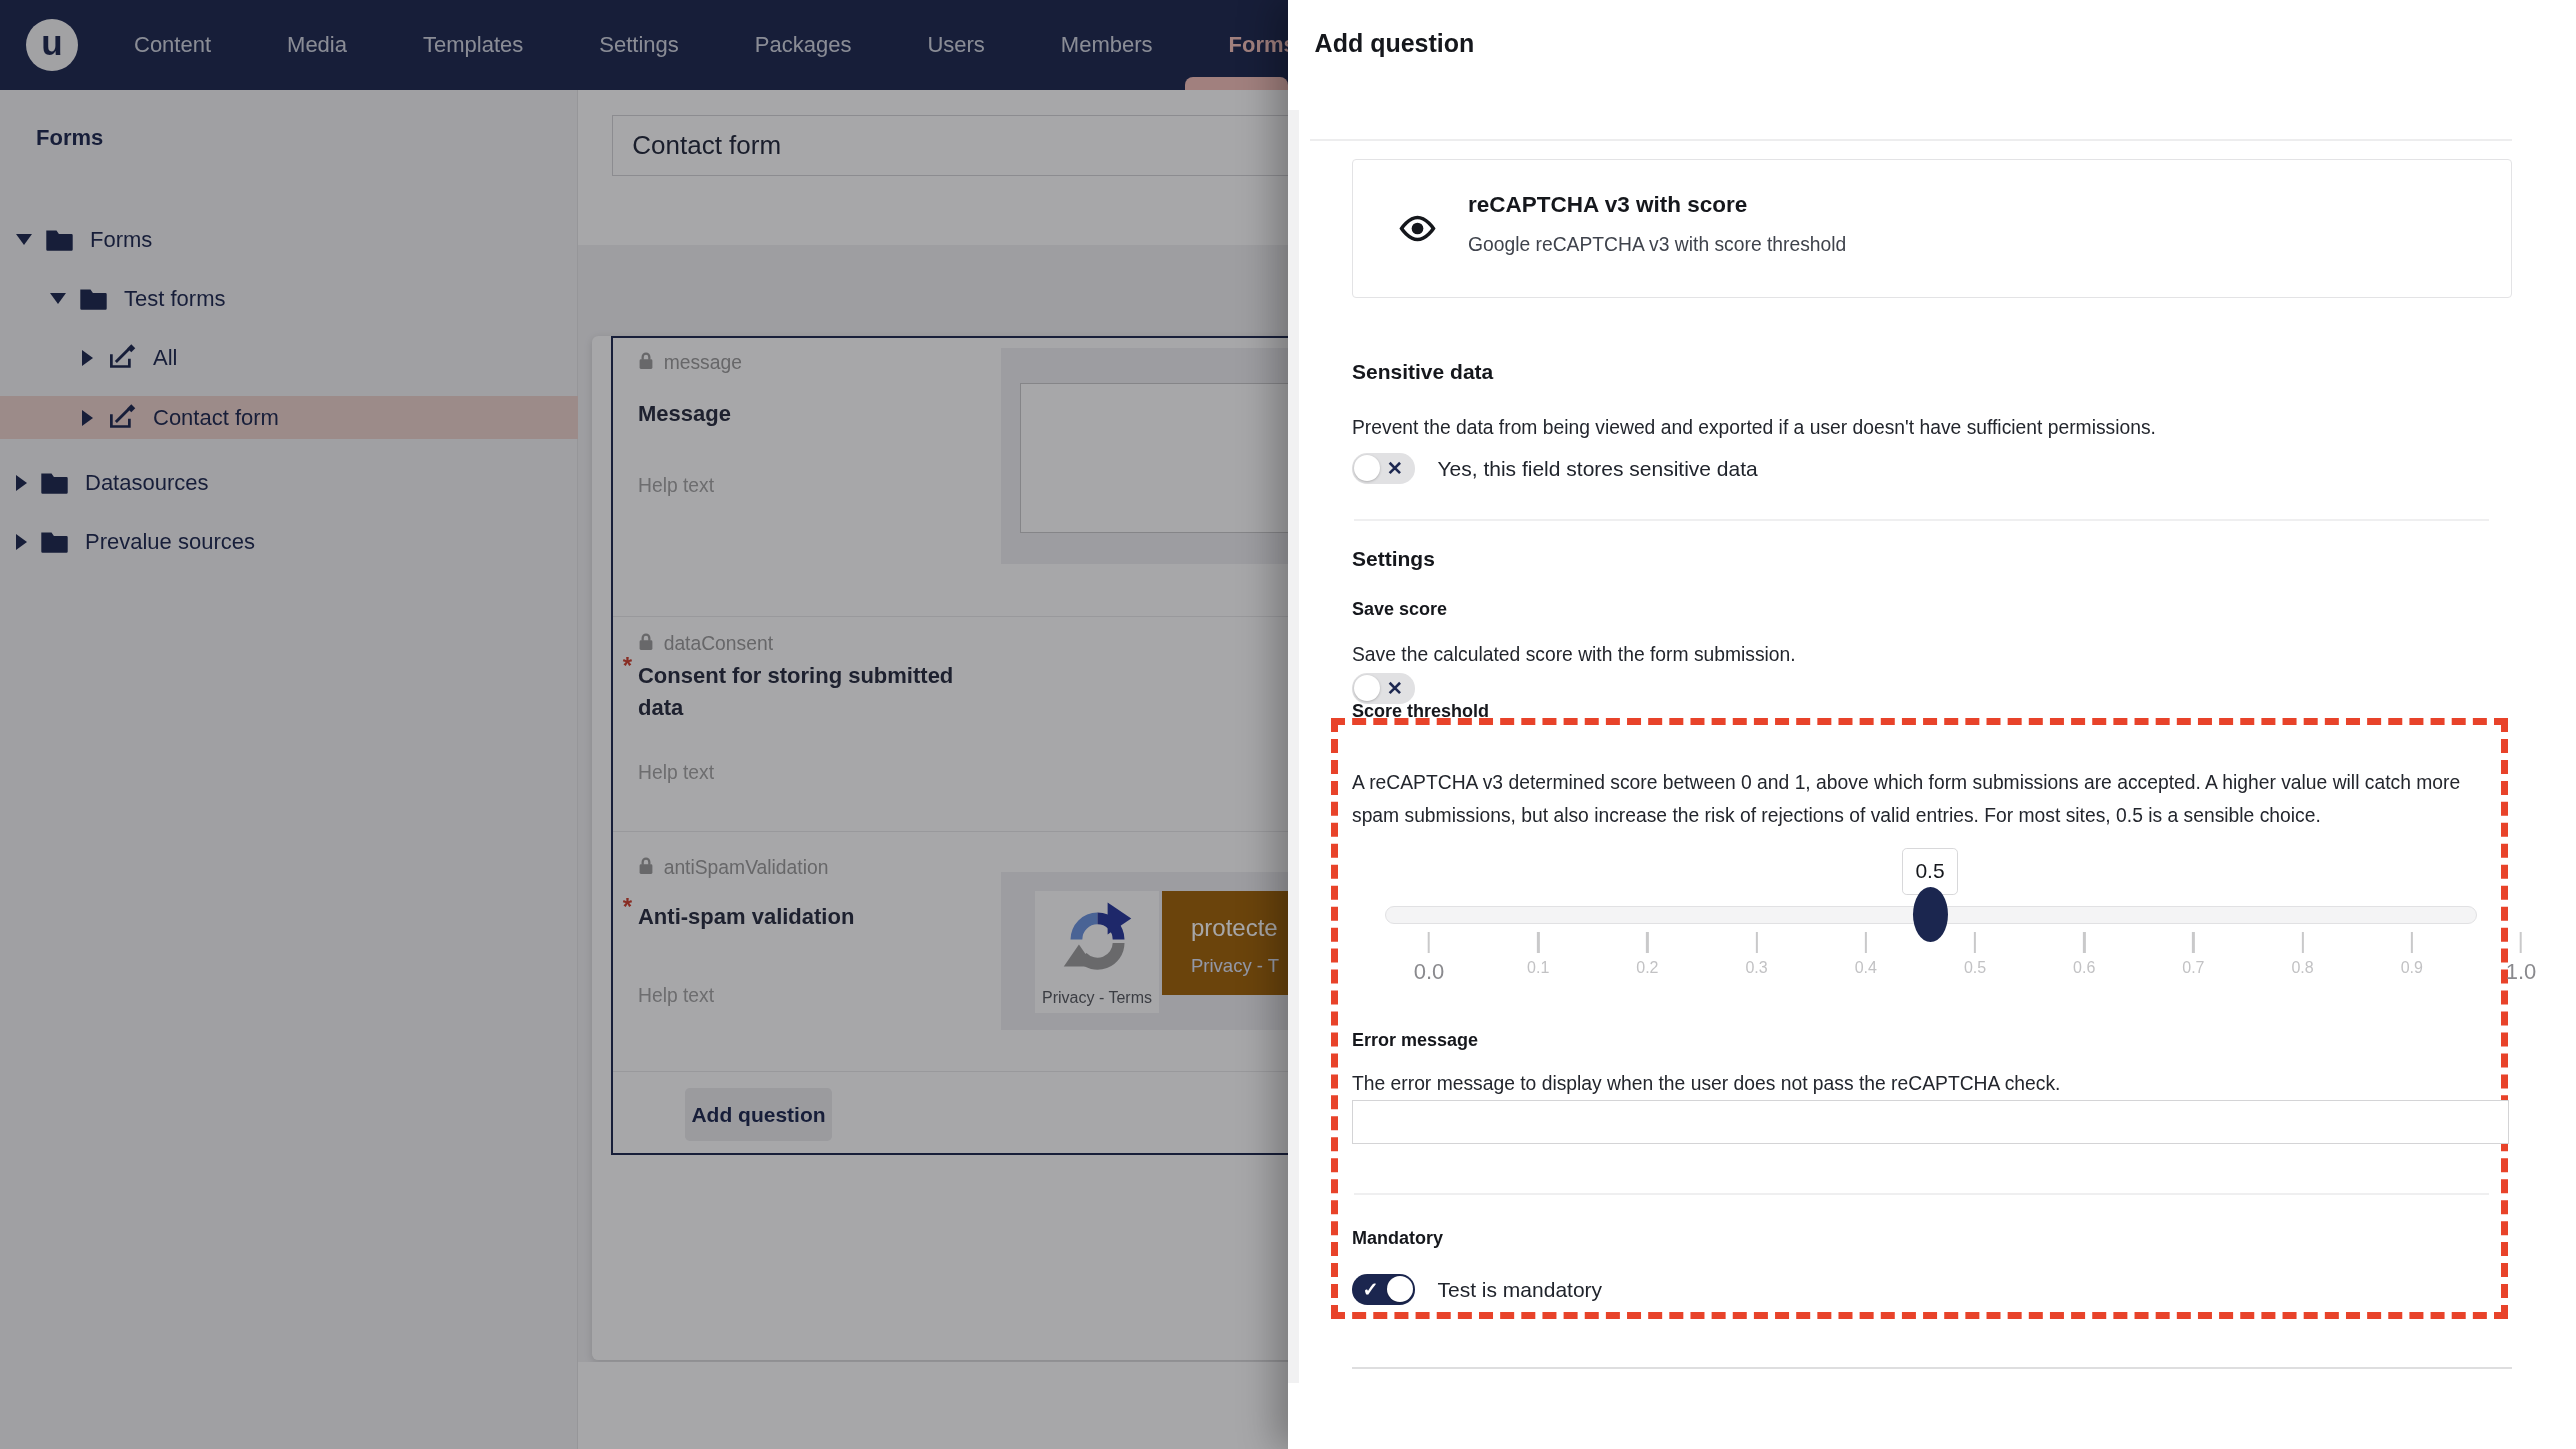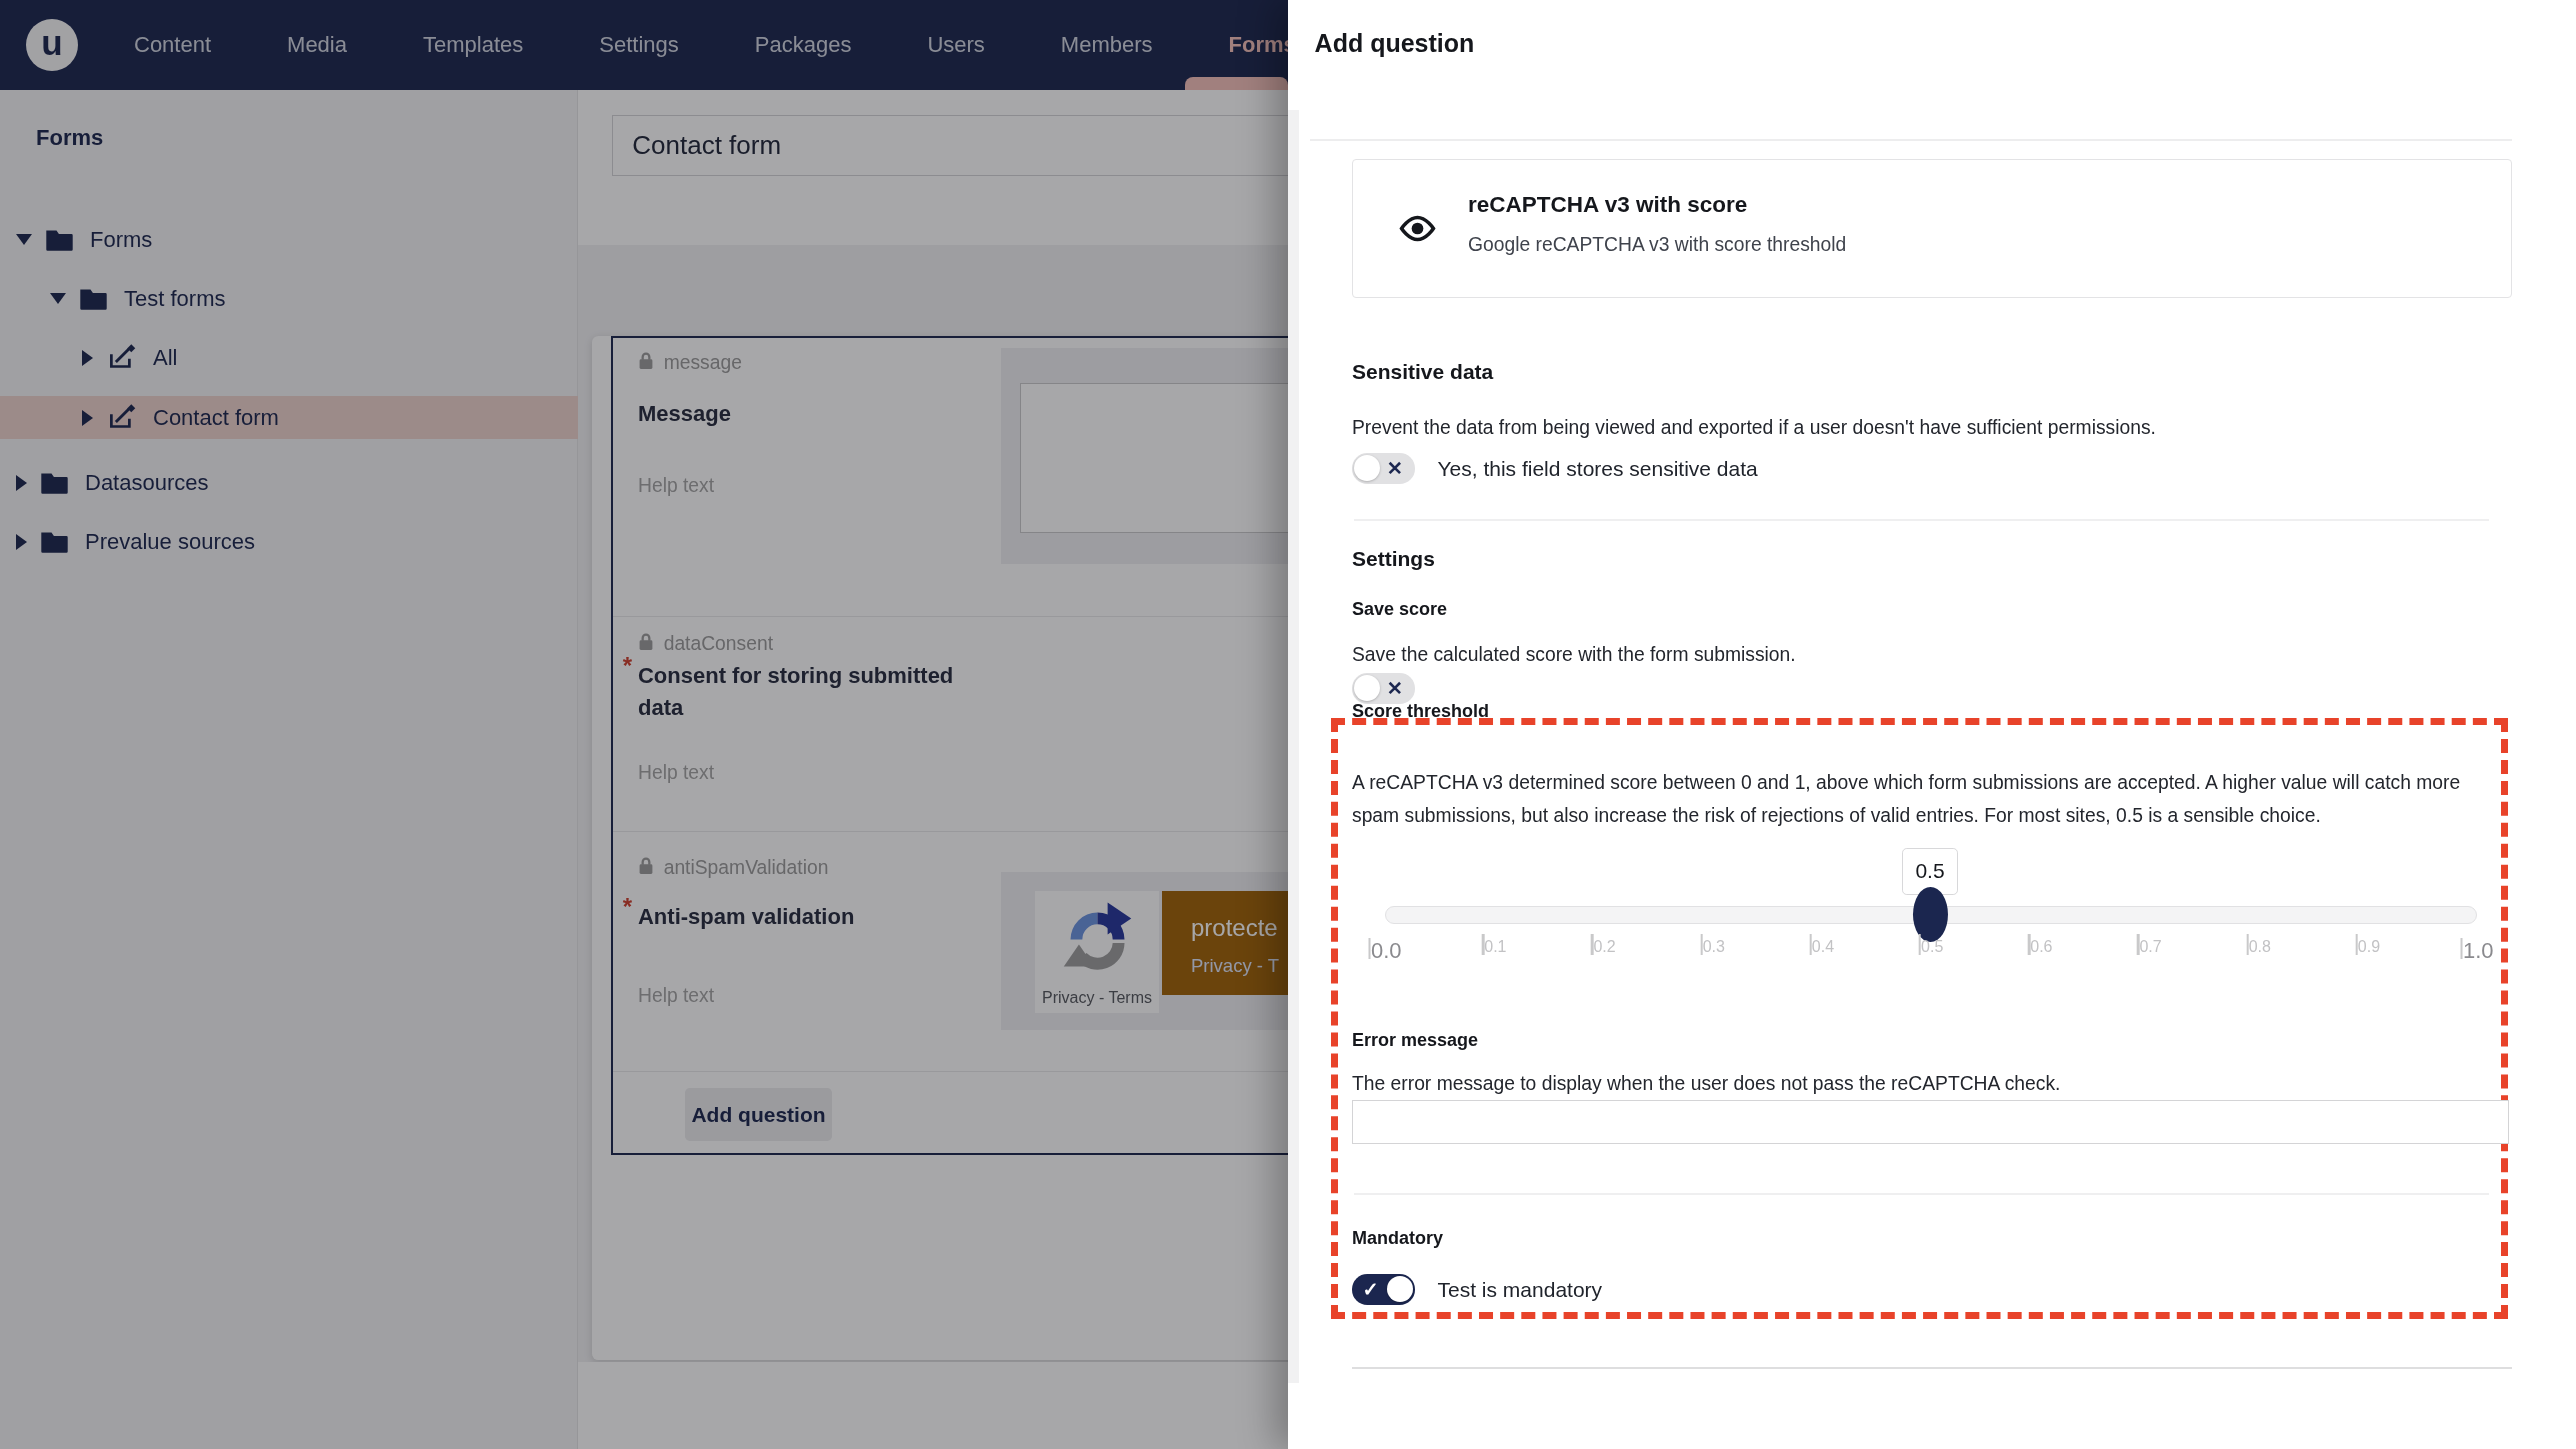--- a/index.html
+++ b/index.html
@@ -82,21 +82,21 @@
   .toggle.on .knob { position:absolute; right:2.4px; top:2.4px; width:26px; height:26px; border-radius:50%; background:#fff; box-shadow:0 0.8px 2.4px rgba(0,0,0,.25); }
   .toggle.on .mark { position:absolute; left:10.5px; top:0; line-height:31px; font-size:19.3px; font-weight:bold; color:#fff; }
   .toggle-label { font-size:21px; color:#20242c; line-height:31px; }
 
   .dash-rect1 { position:absolute; left:43px; top:718px; width:1177px; height:601px; border:7.2px dashed #e8432a; pointer-events:none; }
 
   .slider-value { position:absolute; left:614px; top:848px; width:56px; height:47px; border:1.6px solid #d8d8da; border-radius:4.8px; background:#fff; font-size:21px; color:#16181d; text-align:center; line-height:43px; }
   .slider-track { position:absolute; left:97px; top:906px; width:1092px; height:17.7px; background:#f4f4f5; border:1.6px solid #e1e1e3; border-radius:9.7px; cursor:pointer; }
   .slider-handle { position:absolute; left:625px; top:887px; width:35px; height:55px; border-radius:50%; background:#1b264f; cursor:grab; }
   .ticks { position:absolute; left:97px; top:932px; width:1092px; height:56px; }
-  .tick { position:absolute; transform:translateX(-50%); display:flex; align-items:center; }
+  .tick { position:absolute; transform:translateX(-50%); display:flex; flex-direction:column; align-items:center;margin-left:44px; }
   .tick-mark { width:2.4px; height:21px; background:#c9c9ca; }
   .tick-lab { margin-top:6.4px; font-size:16px; color:#c2c2c4; }
   .tick.big .tick-lab { font-size:22px; color:#8a8a8e; }
 
   .err-input { position:absolute; left:64px; top:1100px; width:1157px; height:44px; border:1.6px solid #d4d4d6; background:#fff; font-family:inherit; font-size:19.3px; padding:0 13px; color:#23262d; }
   .partial-line { position:absolute; left:64px; top:1367px; width:1160px; height:1.6px; background:#dededf; }
 
   .panel-footer { position:absolute; left:0; top:1383px; width:1288px; height:66px; background:#fff; border-top:1.6px solid #e7e7e8; display:flex; align-items:center; justify-content:flex-end; padding-right:39px; }
   .close-btn { background:none; border:none; font-family:inherit; font-size:22px; color:#2b2e35; cursor:pointer; margin-right:66px; }
   .submit-wrap { position:relative; }

